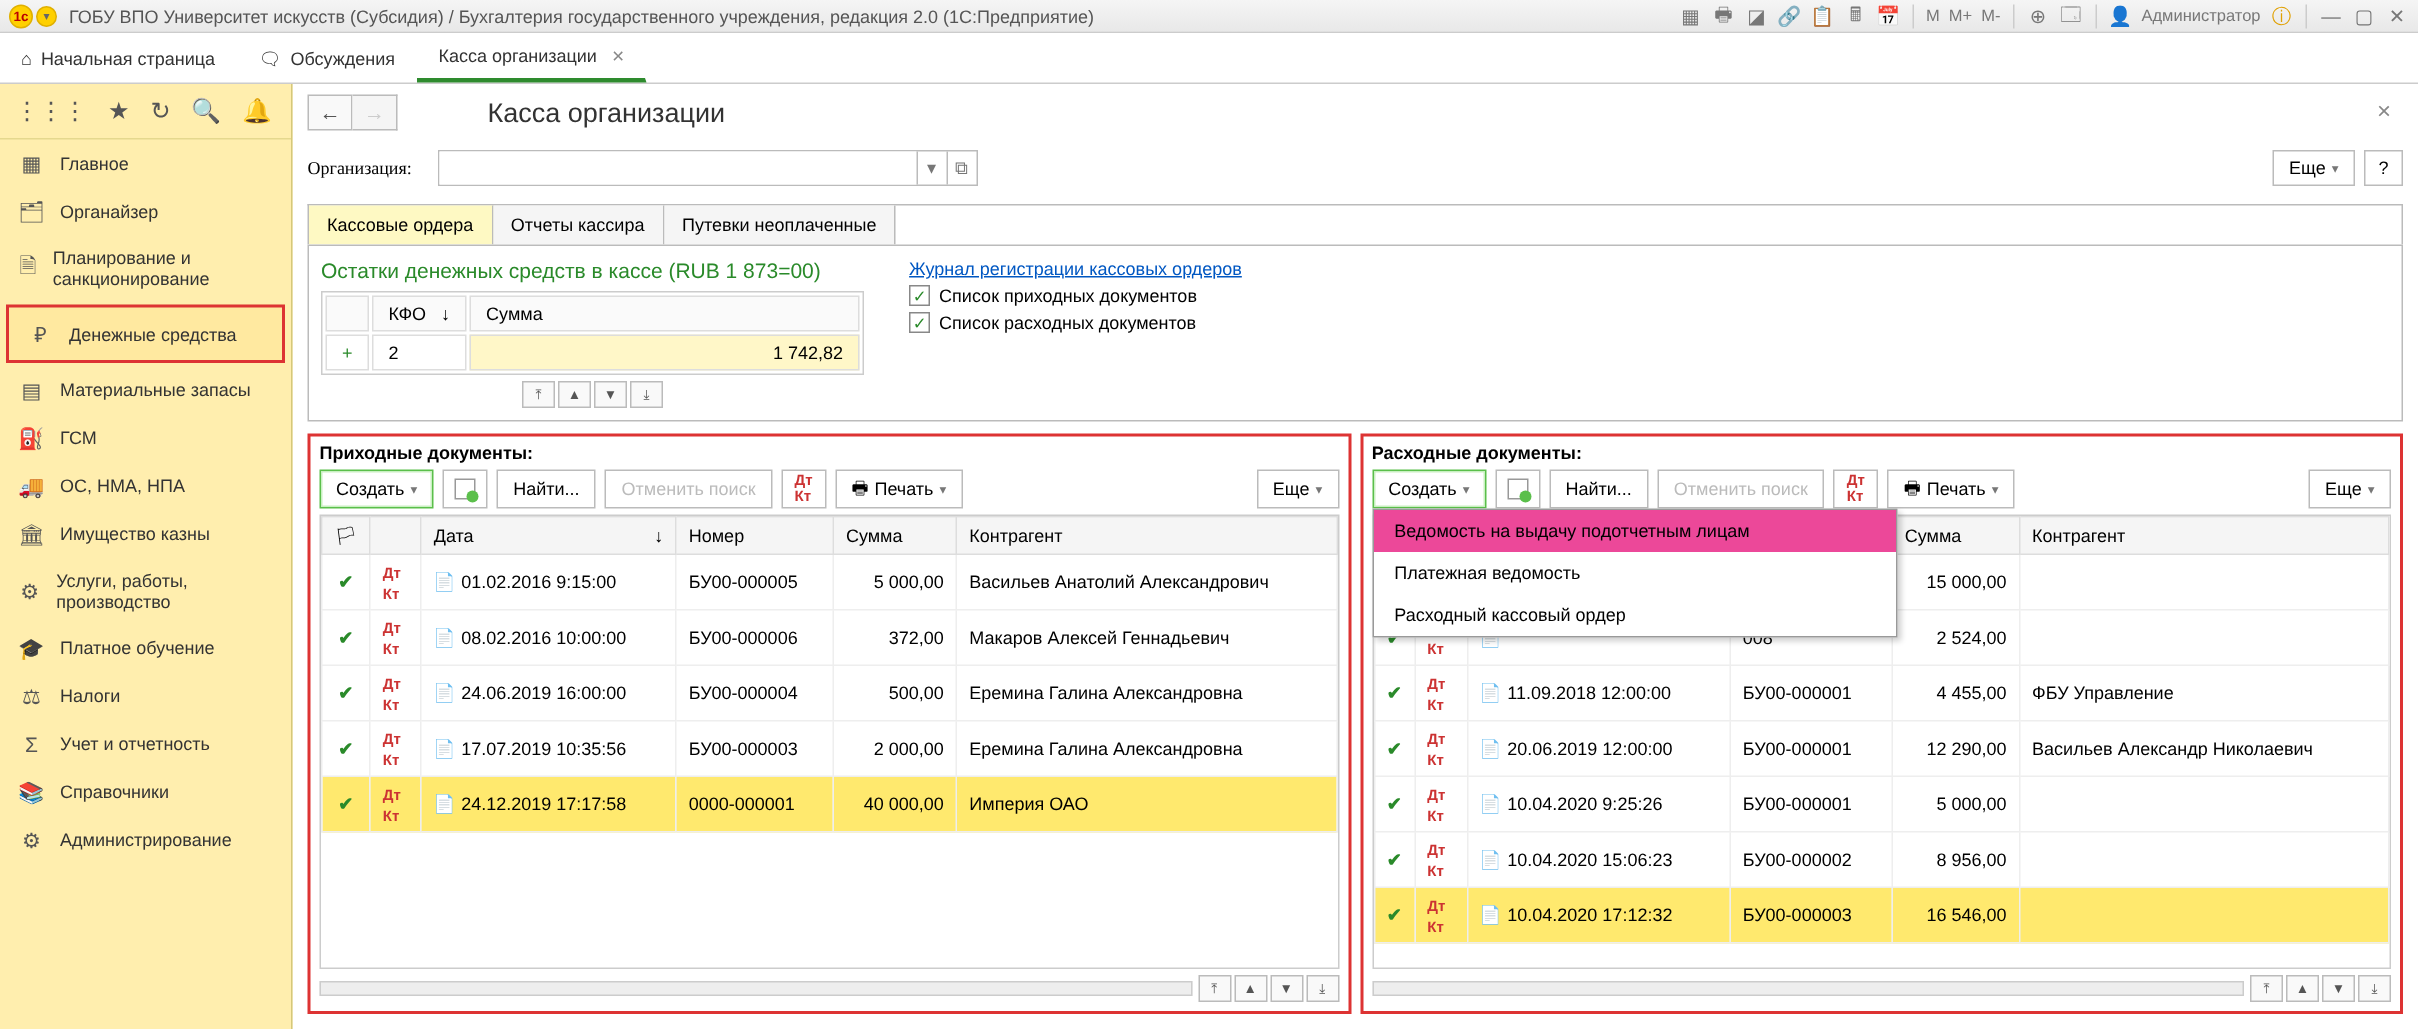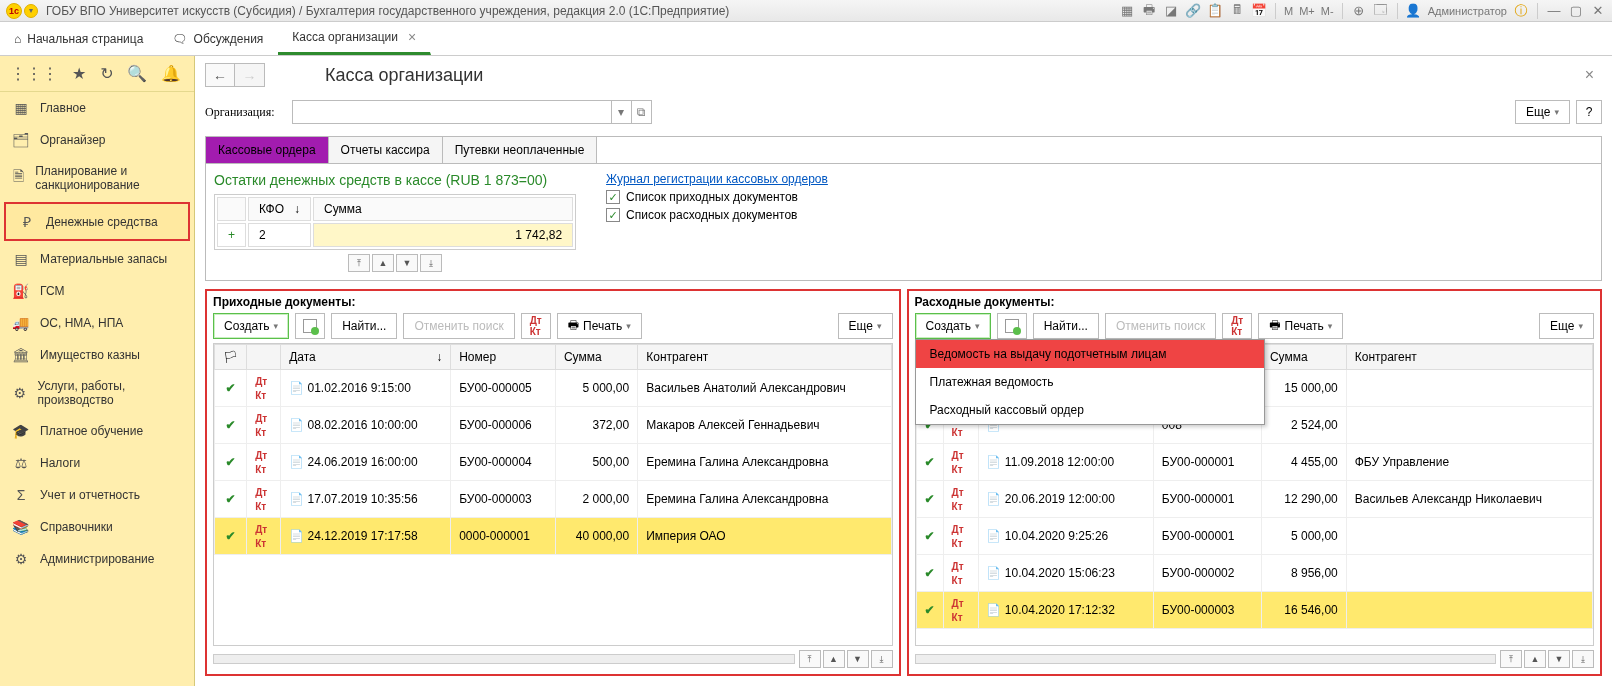--- a/index.html
+++ b/index.html
@@ -34,21 +34,21 @@
 .org-row { display:flex; align-items:center; margin:8px 0;}
 .org-label { margin-right:17px;font-family:Liberation Serif, serif;}
 .org-input { flex:0 0 360px; height:24px; border:1px solid #bbb; display:flex;}
 .org-input input { flex:1; border:none; padding:0 6px; outline:none;}
 .org-btn { width:20px; border-left:1px solid #bbb; display:flex;align-items:center;justify-content:center;color:#777;cursor:pointer;}
 .more-btn { border:1px solid #bbb; background:#fff; height:24px; padding:0 10px; display:flex;align-items:center;gap:4px;cursor:pointer;}
 .more-btn::after{content:"▾";font-size:9px;color:#777;}
 .q-btn { border:1px solid #bbb; width:26px;height:24px; background:#fff;display:flex;align-items:center;justify-content:center;cursor:pointer;margin-left:6px;}
 .subtabs { display:flex; border:1px solid #bbb; border-bottom:none; margin-top:4px;}
 .subtab { padding:6px 12px; border-right:1px solid #bbb; cursor:pointer; background:#f5f5f5;}
-.subtab.active { background:#a21caf; font-weight:normal;}
+.subtab.active { background:#fef9c3; font-weight:normal;}
 .subtab-body { border:1px solid #bbb; padding:8px; background:#fff;}
 .remain-row { display:flex; gap:30px; align-items:flex-start;}
 .remain-title { color:#2a8a2a; font-size:14px; margin-bottom:6px;}
 .remain-table { border:1px solid #ccc; }
 .remain-table th, .remain-table td { border:1px solid #ddd; padding:4px 10px; text-align:left;}
 .remain-table th { background:#fafafa; font-weight:normal;}
 .remain-table td.kfo { background:#fff;}
 .remain-table td.sum { background:#fff7c8; text-align:right; width:260px;}
 .remain-table td.plus { color:#2a8a2a; width:20px;}
 .link { color:#0057c2; text-decoration:underline; cursor:pointer;}
@@ -75,21 +75,21 @@
 .chkcol { width:24px; text-align:center;}
 .numcol { text-align:right;}
 .green-check { color:#2a8a2a; font-weight:bold;}
 .red-dt { color:#c33; font-size:10px; font-weight:bold;}
 .scrub { display:flex; gap:4px; margin-top:4px; align-items:center;}
 .scrub .bar { flex:1; height:10px; background:#eee; border:1px solid #ccc; position:relative;}
 .scrub .nav-mini { display:flex; gap:2px;}
 .scrub .nav-mini button { border:1px solid #bbb; background:#f9f9f9; width:22px; height:18px; font-size:9px; color:#555;cursor:pointer;}
 .dropdown-menu { position:absolute; top:26px; left:0; background:#fff; border:1px solid #999; box-shadow:2px 2px 4px rgba(0,0,0,.2); z-index:100; min-width:350px;}
 .dropdown-menu .dm-item { padding:7px 14px; cursor:pointer;}
-.dropdown-menu .dm-item.hl { background:#ef4444; }
+.dropdown-menu .dm-item.hl { background:#ec4899; }
 .create-wrap { position:relative;}
 .doc-icon { display:inline-block; width:14px; height:14px; background:#fff; border:1px solid #999; position:relative;}
 .doc-icon::after { content:""; position:absolute; right:-3px; bottom:-3px; width:8px;height:8px; background:#5bbf4b; border-radius:50%;}
 </style>
 </head>
 <body>
 
 <div class="titlebar">
   <div class="tb-logo">1c</div>
   <div class="tb-dd"></div>

